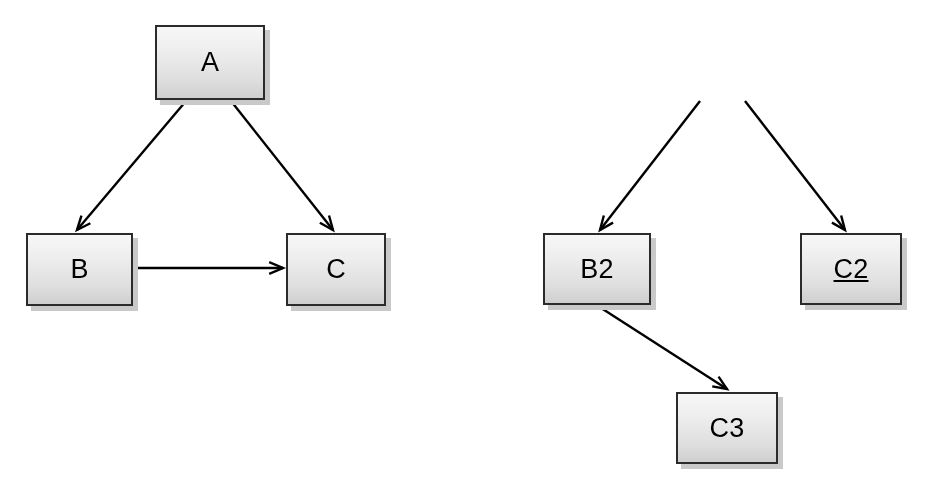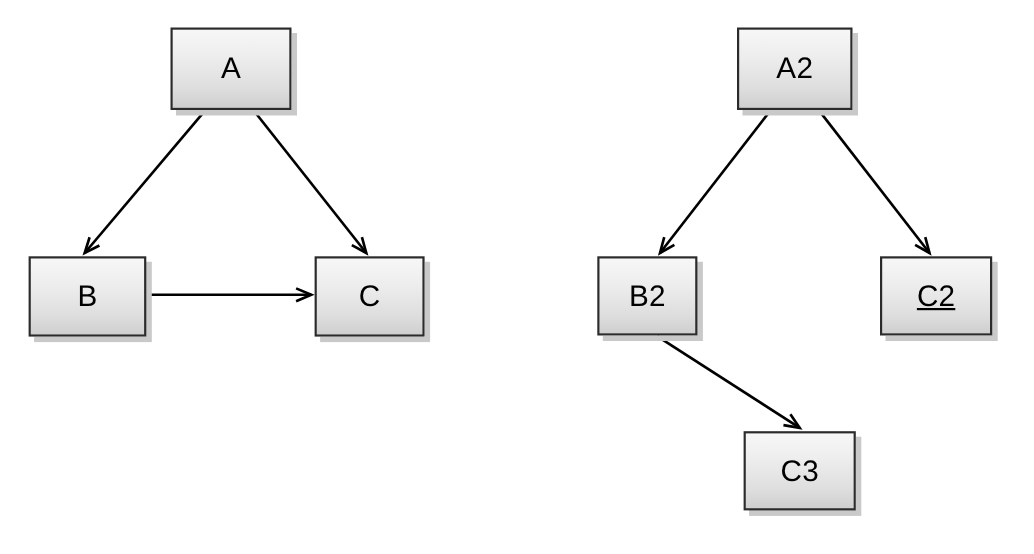--- a/index.html
+++ b/index.html
@@ -82,24 +82,21 @@
   <div class="node" style="left: 155px; top: 25px; width: 110px; height: 75px;">
     <span class="node-label">A</span>
   </div>
   <div class="node" style="left: 26px; top: 233px; width: 107px; height: 73px;">
     <span class="node-label">B</span>
   </div>
   <div class="node" style="left: 286px; top: 233px; width: 100px; height: 73px;">
     <span class="node-label">C</span>
   </div>
 
-  <div class="node" style="left: 670px; top: 25px; width: 105px; height: 75px;">
-    <span class="node-label">A2</span>
-  </div>
-  <div class="node" style="left: 543px; top: 233px; width: 91px; height: 72px;">
+  <div class="node" style="left: 543px; top: 233px; width: 108px; height: 72px;">
     <span class="node-label">B2</span>
   </div>
   <div class="node" style="left: 800px; top: 233px; width: 102px; height: 72px; text-decoration: underline;">
     <span class="node-label">C2</span>
   </div>
   <div class="node" style="left: 676px; top: 392px; width: 102px; height: 72px;">
     <span class="node-label">C3</span>
   </div>
 
 </div>

